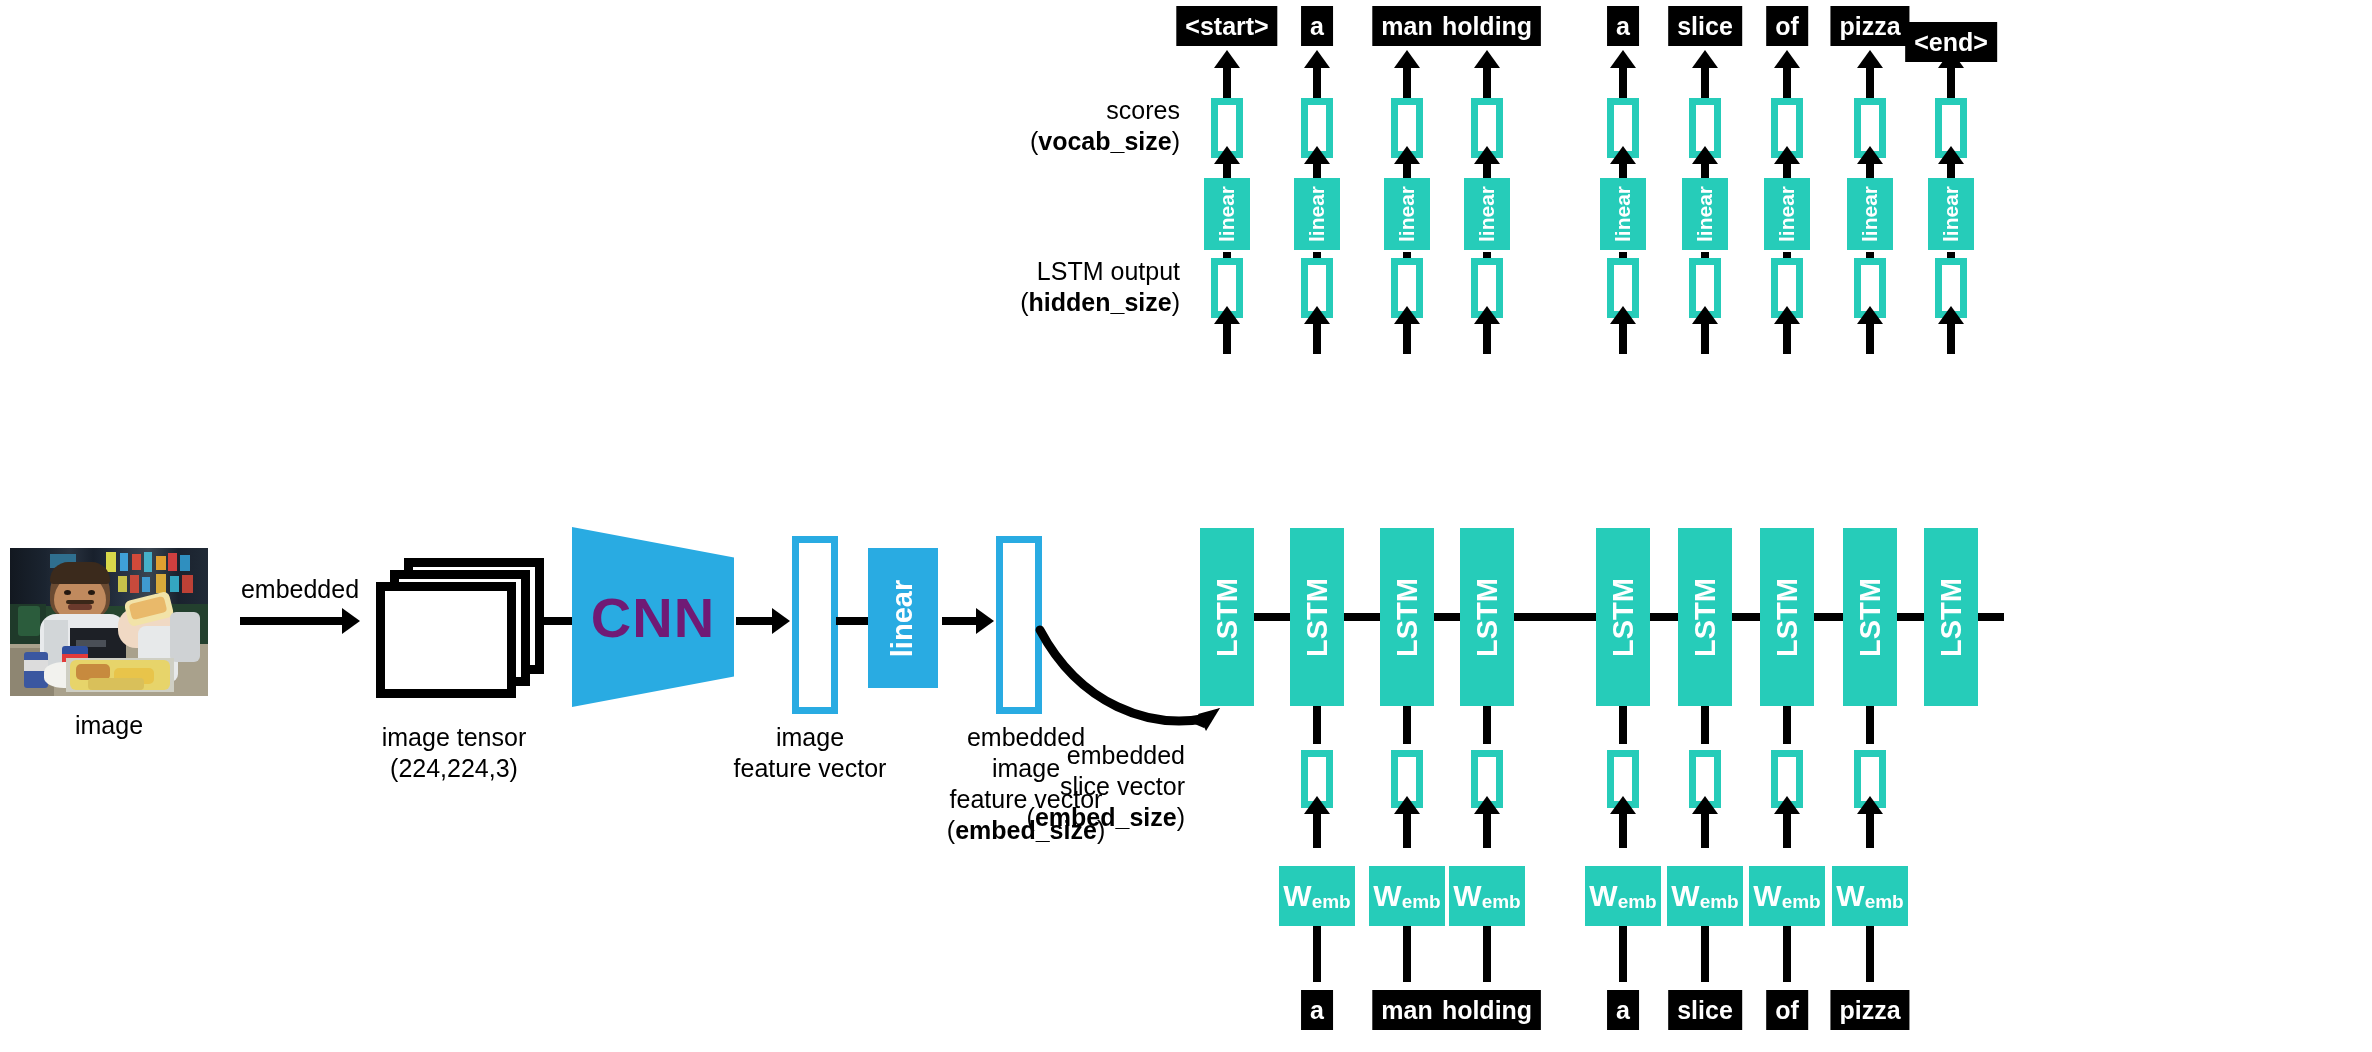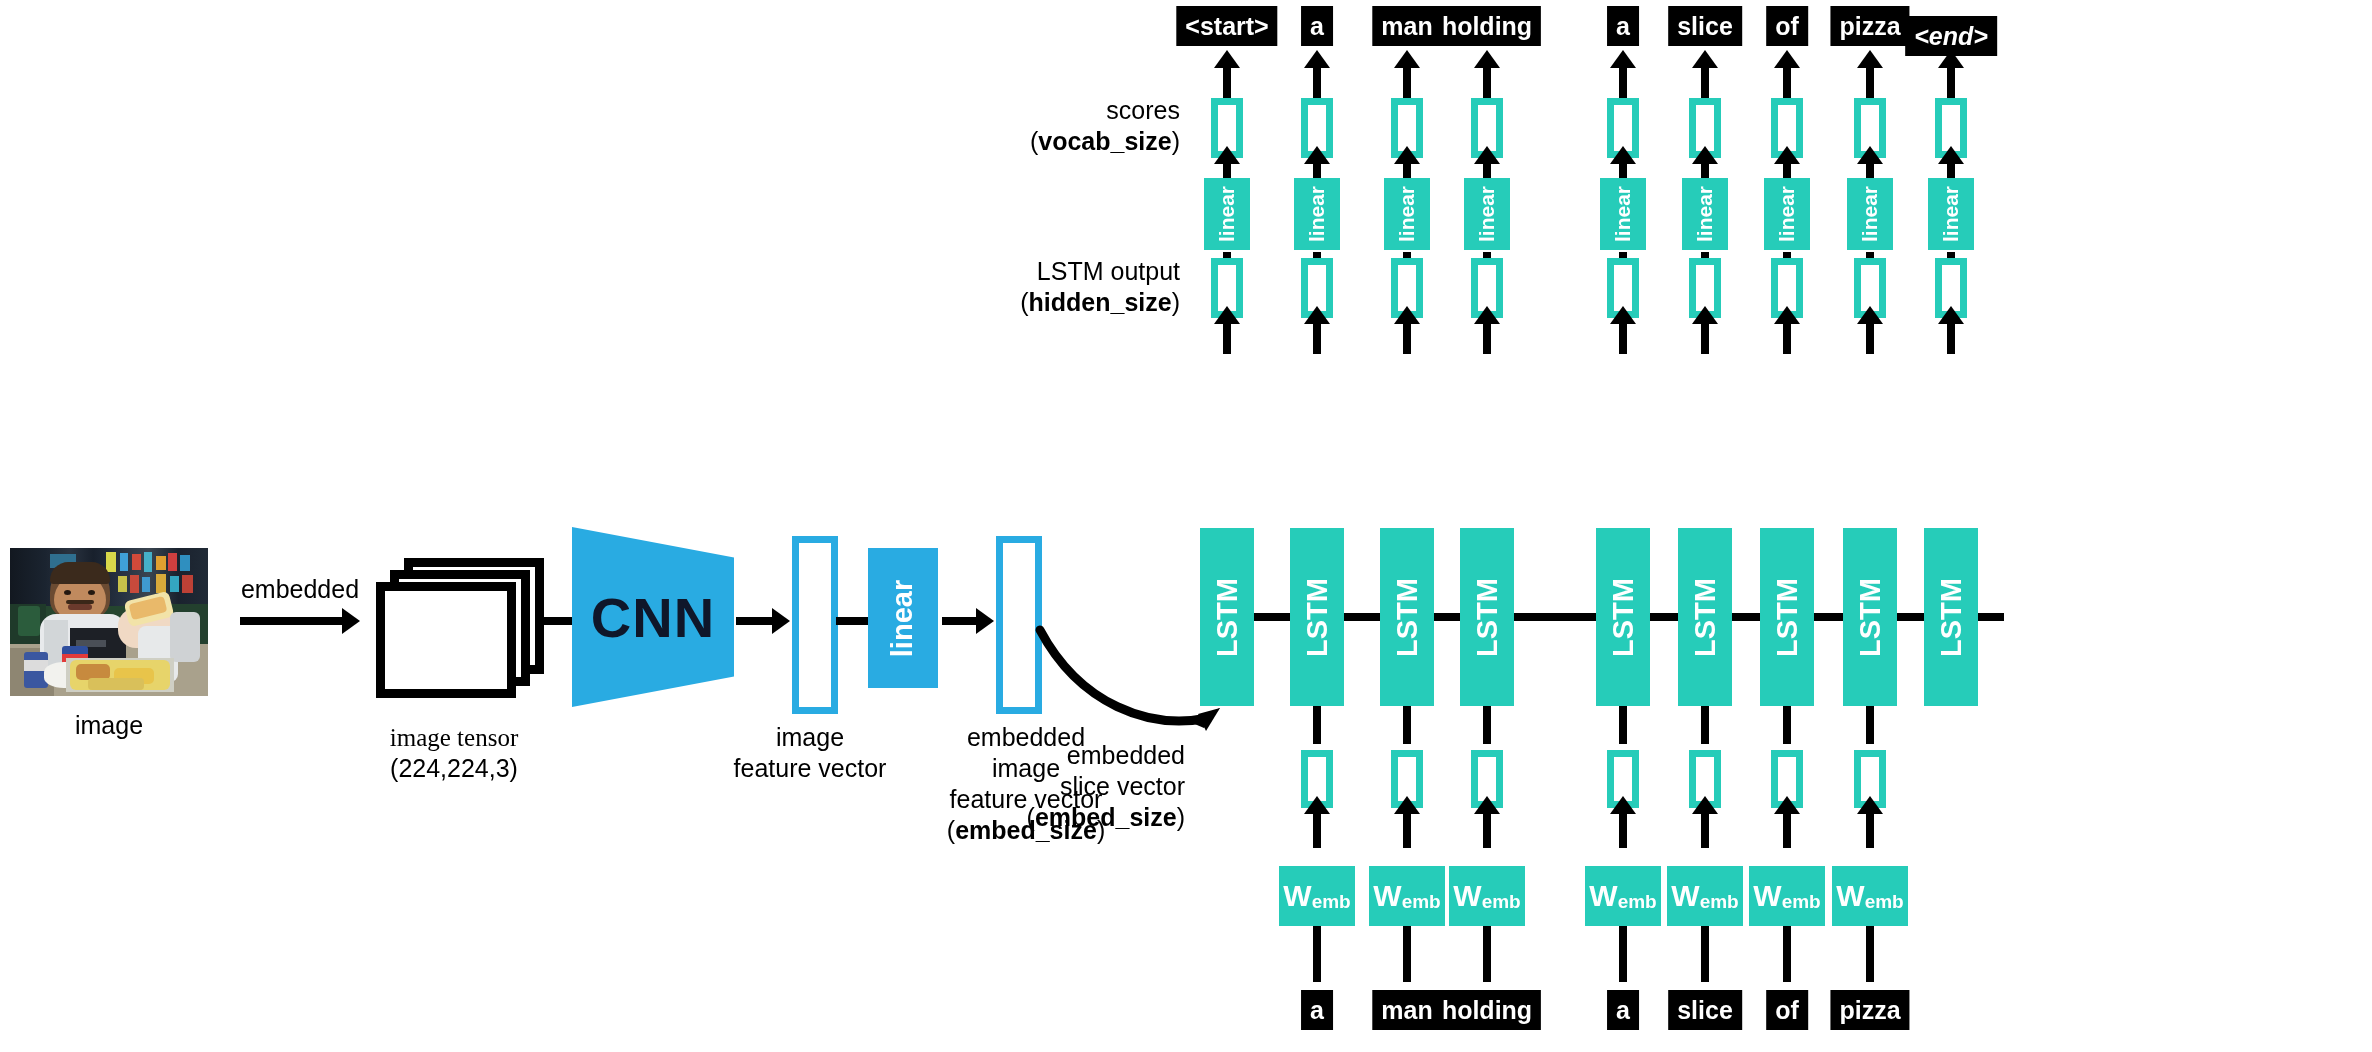--- a/index.html
+++ b/index.html
@@ -40,21 +40,21 @@
         display:flex;align-items:center;justify-content:center;height:100%;}
   .wemb sub{font-size:19px;vertical-align:baseline;position:relative;top:6px;}
 
   
   .photo{position:relative;overflow:hidden;background:#1d2430;}
   .photo i{position:absolute;display:block;}
   
   .cnn{background:#29ABE2;
        clip-path:polygon(0 0,100% 17%,100% 83%,0 100%);
        display:flex;align-items:center;justify-content:center;}
-  .cnn span{color:#0f172a;font-weight:bold;font-size:56px;letter-spacing:1px;}
+  .cnn span{color:#701a75;font-weight:bold;font-size:56px;letter-spacing:1px;}
 </style>
 </head>
 <body>
 
 <div class="abs photo" style="left:10px;top:548px;width:198px;height:148px;">
   <i style="left:0;top:0;width:198px;height:60px;background:linear-gradient(90deg,#121820 0%,#1b2430 18%,#2a3340 30%,#18202c 42%,#253040 55%,#3a4450 70%,#1a222e 85%,#202a36 100%);"></i>
   <i style="left:40px;top:6px;width:26px;height:14px;background:#2f6f8f;"></i>
   <i style="left:96px;top:4px;width:10px;height:20px;background:#d8d84a;"></i>
   <i style="left:110px;top:5px;width:8px;height:18px;background:#3fa0d8;"></i>
   <i style="left:122px;top:6px;width:9px;height:16px;background:#d24a3a;"></i>
@@ -105,21 +105,21 @@
 
 <div class="abs lbl center" style="left:234px;top:574px;width:132px;">embedded</div>
 <div class="abs hline" style="left:240px;top:617px;width:104px;"></div>
 <div class="abs arrow-right" style="left:342px;top:608px;"></div>
 
 <div class="abs" style="left:374px;top:558px;width:160px;height:130px;">
   <div class="abs" style="left:30px;top:0;width:122px;height:98px;border:9px solid #000;background:#fff;"></div>
   <div class="abs" style="left:16px;top:12px;width:122px;height:98px;border:9px solid #000;background:#fff;"></div>
   <div class="abs" style="left:2px;top:24px;width:122px;height:98px;border:9px solid #000;background:#fff;"></div>
 </div>
-<div class="abs lbl center" style="left:334px;top:722px;width:240px;font-family:Liberation Serif, serif;">image tensor</div>
+<div class="abs lbl center" style="left:334px;top:722px;width:240px;">image tensor</div>
 <div class="abs lbl center" style="left:334px;top:753px;width:240px;">(224,224,3)</div>
 
 <div class="abs hline" style="left:536px;top:617px;width:42px;"></div>
 
 <div class="abs cnn" style="left:572px;top:527px;width:162px;height:180px;">
   <span>CNN</span>
 </div>
 
 <div class="abs hline" style="left:736px;top:617px;width:40px;"></div>
 <div class="abs arrow-right" style="left:772px;top:608px;"></div>
@@ -390,21 +390,21 @@
     <div class="vline" style="position: absolute; left: 1866px; top: 810px; height: 38px;"></div>
     <div class="arrow-up" style="position: absolute; left: 1857px; top: 796px;"></div>
     <div class="teal-fill" style="position: absolute; left: 1832px; top: 866px; width: 76px; height: 60px;">
       <div class="wemb">
         <span>W</span>
         <sub>emb</sub>
       </div>
     </div>
     <div class="vline" style="position: absolute; left: 1866px; top: 926px; height: 56px;"></div>
     <div class="token" style="position: absolute; left: 1870px; top: 990px; transform: translateX(-50%);">pizza</div>
-    <div class="token" style="position: absolute; top: 16px; transform: translateX(-50%); left: 1951px; font-style: italic;">&lt;end&gt;</div>
+    <div class="token" style="position: absolute; top: 22px; transform: translateX(-50%); left: 1951px;">&lt;end&gt;</div>
     <div class="vline" style="position: absolute; left: 1947px; top: 66px; height: 40px;"></div>
     <div class="arrow-up" style="position: absolute; left: 1938px; top: 50px;"></div>
     <div class="teal-outline" style="position: absolute; left: 1935px; top: 98px; width: 32px; height: 60px; box-sizing: border-box;"></div>
     <div class="vline" style="position: absolute; left: 1947px; top: 160px; height: 22px;"></div>
     <div class="arrow-up" style="position: absolute; left: 1938px; top: 146px;"></div>
     <div class="teal-fill vrot" style="position: absolute; left: 1928px; top: 178px; width: 46px; height: 72px;">
       <span style="font-size: 21px;">linear</span>
     </div>
     <div class="vline" style="position: absolute; left: 1947px; top: 252px; height: 20px;"></div>
     <div class="teal-outline" style="position: absolute; left: 1935px; top: 258px; width: 32px; height: 60px; box-sizing: border-box;"></div>

